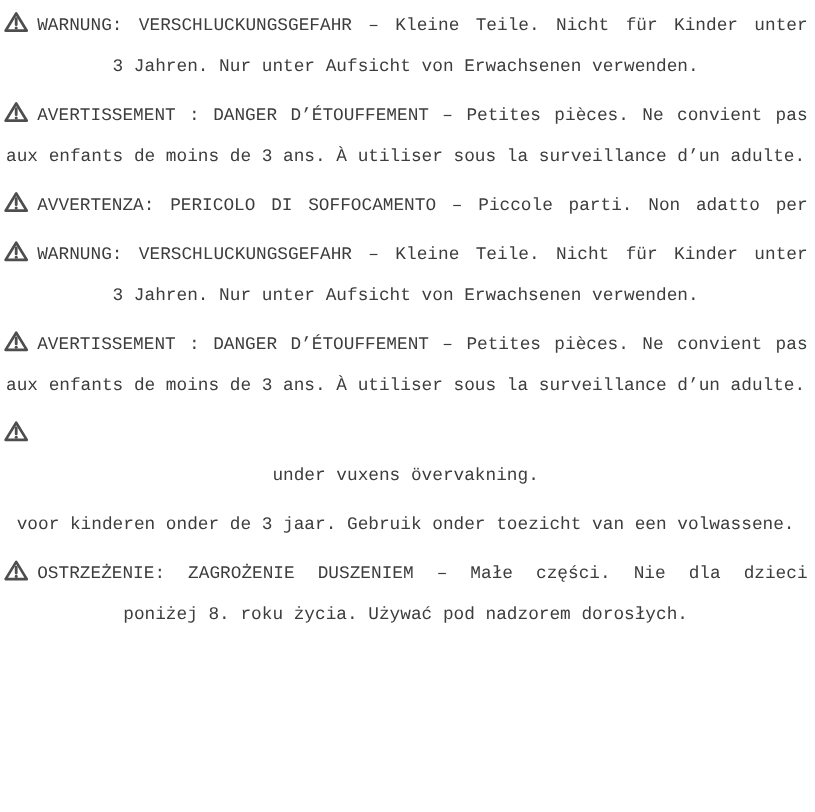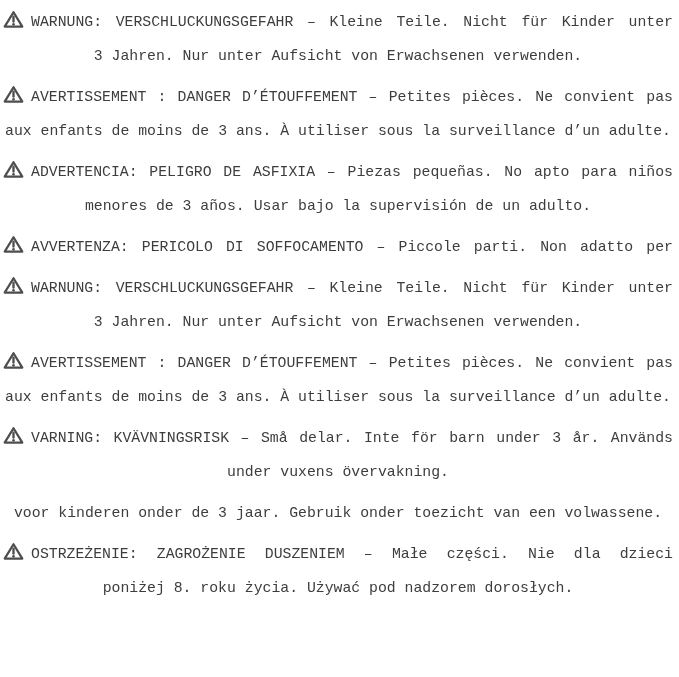--- a/index.html
+++ b/index.html
@@ -59,28 +59,20 @@
 
   <p class="warning">
     <span class="line1"><span class="icon"><svg width="21" height="19" viewBox="0 0 24 22" xmlns="http://www.w3.org/2000/svg">
       <path d="M12 2.6 L22.2 19.2 L1.8 19.2 Z" fill="none" stroke="#4e4e4e" stroke-width="2.6" stroke-linejoin="round"></path>
       <path d="M12 7.6 L12 13.4" fill="none" stroke="#4e4e4e" stroke-width="2.7" stroke-linecap="round"></path>
       <circle cx="12" cy="16.6" r="1.5" fill="#4e4e4e"></circle>
     </svg></span><span class="txt">AVERTISSEMENT : DANGER D’ÉTOUFFEMENT – Petites pièces. Ne convient pas</span></span>
     <span class="line2">aux enfants de moins de 3 ans. À utiliser sous la surveillance d’un adulte.</span>
   </p>
 
-  <p class="warning">
-    <span class="line1"><span class="icon"><svg width="21" height="19" viewBox="0 0 24 22" xmlns="http://www.w3.org/2000/svg">
-      <path d="M12 2.6 L22.2 19.2 L1.8 19.2 Z" fill="none" stroke="#4e4e4e" stroke-width="2.6" stroke-linejoin="round"></path>
-      <path d="M12 7.6 L12 13.4" fill="none" stroke="#4e4e4e" stroke-width="2.7" stroke-linecap="round"></path>
-      <circle cx="12" cy="16.6" r="1.5" fill="#4e4e4e"></circle>
-    </svg></span><span class="txt">ADVERTENCIA: PELIGRO DE ASFIXIA – Piezas pequeñas. No apto para niños</span></span>
-    <span class="line2">menores de 3 años. Usar bajo la supervisión de un adulto.</span>
-  </p>
 
   <p class="warning">
     <span class="line1"><span class="icon"><svg width="21" height="19" viewBox="0 0 24 22" xmlns="http://www.w3.org/2000/svg">
       <path d="M12 2.6 L22.2 19.2 L1.8 19.2 Z" fill="none" stroke="#4e4e4e" stroke-width="2.6" stroke-linejoin="round"></path>
       <path d="M12 7.6 L12 13.4" fill="none" stroke="#4e4e4e" stroke-width="2.7" stroke-linecap="round"></path>
       <circle cx="12" cy="16.6" r="1.5" fill="#4e4e4e"></circle>
     </svg></span><span class="txt">AVVERTENZA: PERICOLO DI SOFFOCAMENTO – Piccole parti. Non adatto per</span></span>
   </p>
 
   <p class="warning">
@@ -99,21 +91,21 @@
       <circle cx="12" cy="16.6" r="1.5" fill="#4e4e4e"></circle>
     </svg></span><span class="txt">AVERTISSEMENT : DANGER D’ÉTOUFFEMENT – Petites pièces. Ne convient pas</span></span>
     <span class="line2">aux enfants de moins de 3 ans. À utiliser sous la surveillance d’un adulte.</span>
   </p>
 
   <p class="warning">
     <span class="line1"><span class="icon"><svg width="21" height="19" viewBox="0 0 24 22" xmlns="http://www.w3.org/2000/svg">
       <path d="M12 2.6 L22.2 19.2 L1.8 19.2 Z" fill="none" stroke="#4e4e4e" stroke-width="2.6" stroke-linejoin="round"></path>
       <path d="M12 7.6 L12 13.4" fill="none" stroke="#4e4e4e" stroke-width="2.7" stroke-linecap="round"></path>
       <circle cx="12" cy="16.6" r="1.5" fill="#4e4e4e"></circle>
-    </svg></span><span class="txt">VARNING: KVÄVNINGSRISK – Små delar. Inte för barn under 3 år. Används</span></span>
+    </svg></span></span>
     <span class="line2">under vuxens övervakning.</span>
   </p>
 
   <p class="warning">
     <span class="line2">voor kinderen onder de 3 jaar. Gebruik onder toezicht van een volwassene.</span>
   </p>
 
   <p class="warning">
     <span class="line1"><span class="icon"><svg width="21" height="19" viewBox="0 0 24 22" xmlns="http://www.w3.org/2000/svg">
       <path d="M12 2.6 L22.2 19.2 L1.8 19.2 Z" fill="none" stroke="#4e4e4e" stroke-width="2.6" stroke-linejoin="round"></path>

